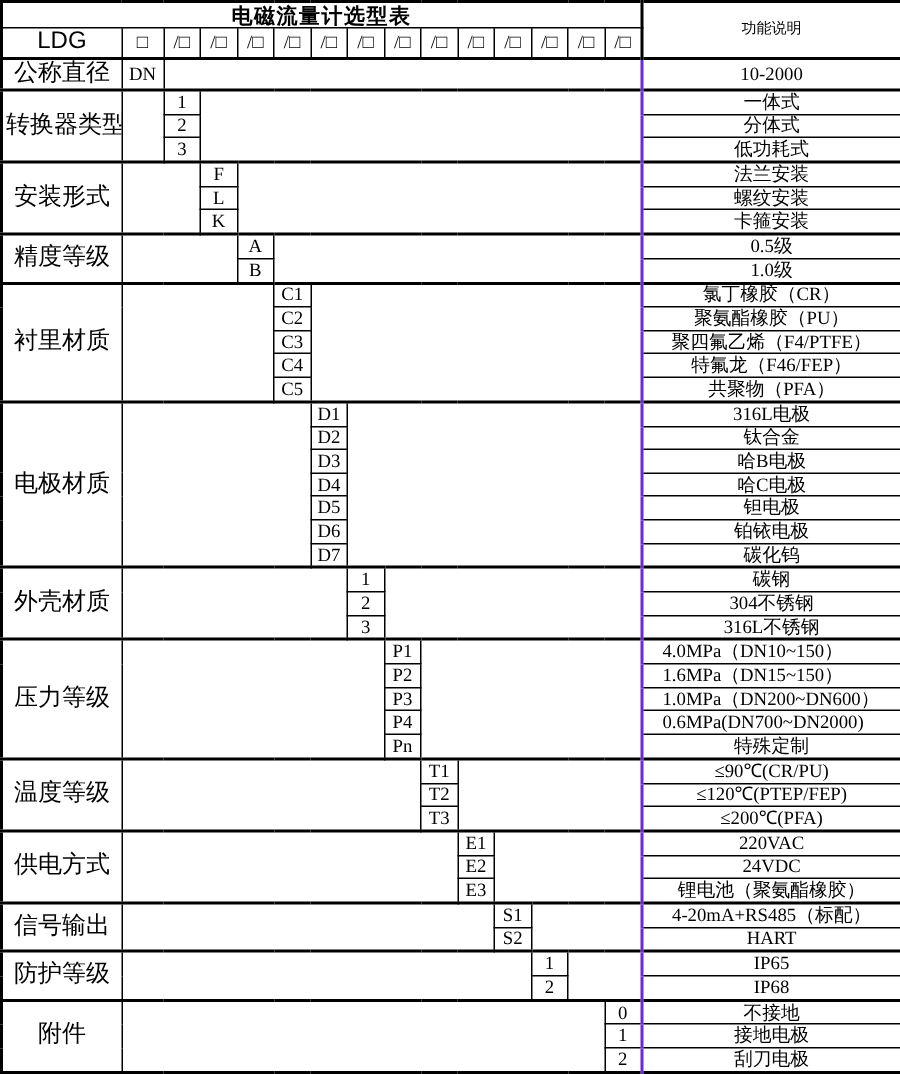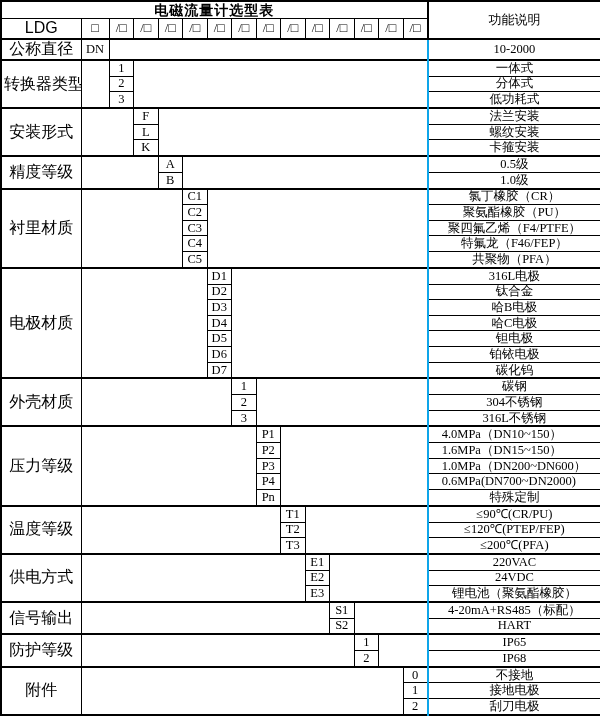--- a/index.html
+++ b/index.html
@@ -4,22 +4,22 @@
 <style>
   html,body{margin:0;padding:0;background:#ffffff;}
   body{font-family:"Liberation Sans",sans-serif;color:#000;}
   .sheet{width:600px;height:716px;background:#fff;box-sizing:border-box;}
   table.sel{width:600px;height:716px;border-collapse:collapse;table-layout:fixed;
             border:2px solid #000;}
   td{border:1px solid #000;padding:0 2px;text-align:center;vertical-align:middle;
      font-size:12px;line-height:1.05;overflow:hidden;white-space:nowrap;}
   td.title{font-size:14px;font-weight:bold;letter-spacing:1px;}
   td.code, td.fn, td.box{font-family:"Liberation Serif",serif;font-size:12.5px;}
-  td.fnh{font-size:13px;border-left:2px solid #000;}
-  td.fn{border-left:2px solid #0ea5e9;}
+  td.fnh{font-size:10px;border-left:2px solid #000;}
+  td.fn{border-left:2px solid #6d28d9;}
   td.al{text-align:left;padding-left:13px;}
   tr.bs > td{border-top:2px solid #000;}
   td.lbl{font-size:16px;}
 </style>
 </head>
 <body>
 
 <div class="sheet">
 <table class="sel">
 <colgroup>

